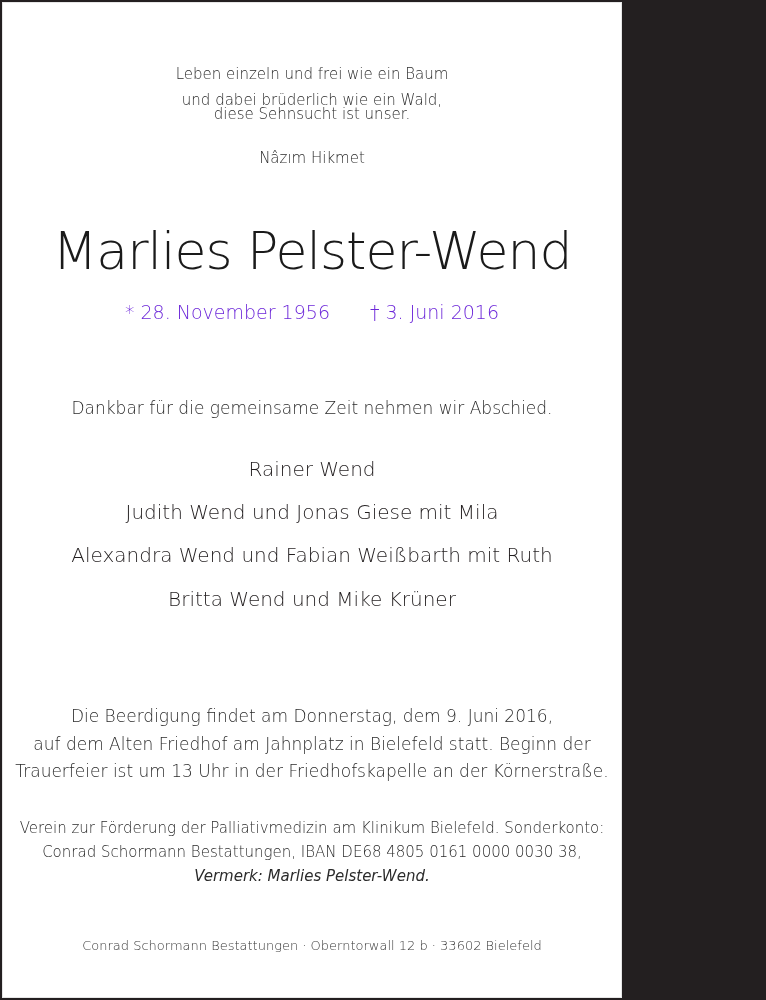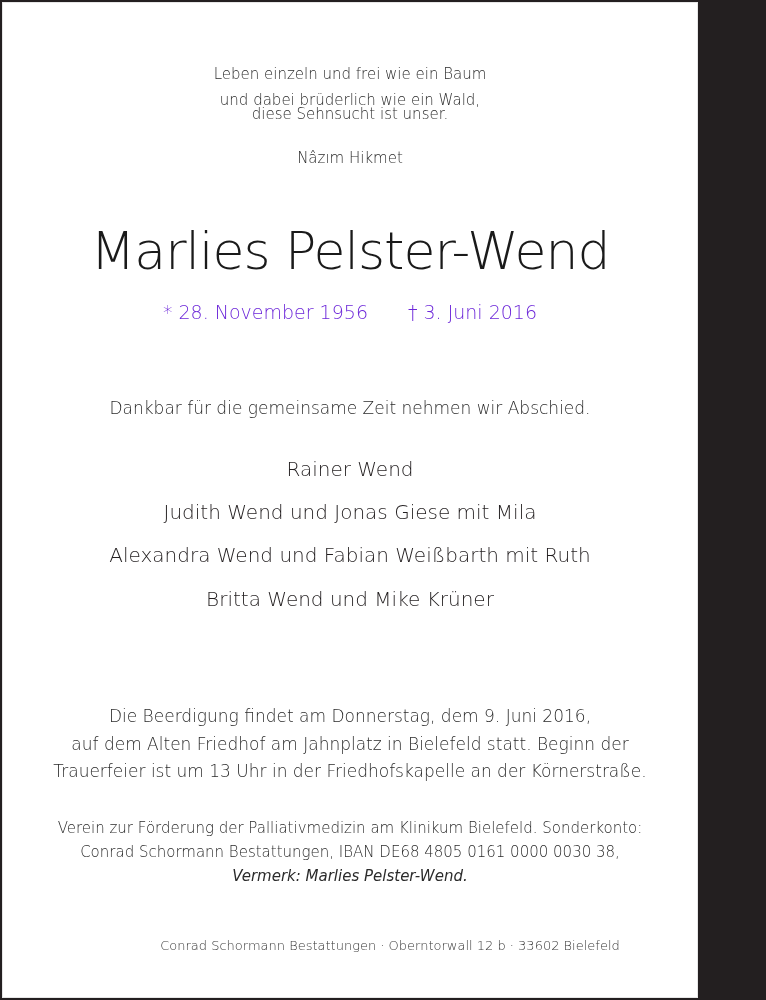--- a/index.html
+++ b/index.html
@@ -10,21 +10,21 @@
     body {
       width: 766px;
       height: 1000px;
       position: relative;
       overflow: hidden;
     }
     .page {
       position: absolute;
       left: 2px;
       top: 2px;
-      width: 696px;
+      width: 620px;
       height: 996px;
       background: #ffffff;
       box-sizing: border-box;
       border: 1px solid #e6e6e6;
       font-family: "DejaVu Sans", sans-serif;
       color: #231f20;
     }
     .line {
       position: absolute;
       left: 0;
@@ -75,15 +75,15 @@
   <div class="line mourner" style="top:584px;">Britta Wend und Mike Krüner</div>
 
   <div class="line funeral" style="top:703px;">Die Beerdigung findet am Donnerstag, dem 9. Juni 2016,</div>
   <div class="line funeral" style="top:731px;">auf dem Alten Friedhof am Jahnplatz in Bielefeld statt. Beginn der</div>
   <div class="line funeral" style="top:758px;">Trauerfeier ist um 13 Uhr in der Friedhofskapelle an der Körnerstraße.</div>
 
   <div class="line donation" style="top:816px;">Verein zur Förderung der Palliativmedizin am Klinikum Bielefeld. Sonderkonto:</div>
   <div class="line donation" style="top:840px;">Conrad Schormann Bestattungen, IBAN DE68 4805 0161 0000 0030 38,</div>
   <div class="line donation" style="top:864px;font-style:italic;">Vermerk: Marlies Pelster-Wend.</div>
 
-  <div class="line footer" style="top:935px;margin-left:40px;">Conrad Schormann Bestattungen · Oberntorwall 12 b · 33602 Bielefeld</div>
+  <div class="line footer" style="top:935px;">Conrad Schormann Bestattungen · Oberntorwall 12 b · 33602 Bielefeld</div>
 
 </div>
 
 </body></html>

